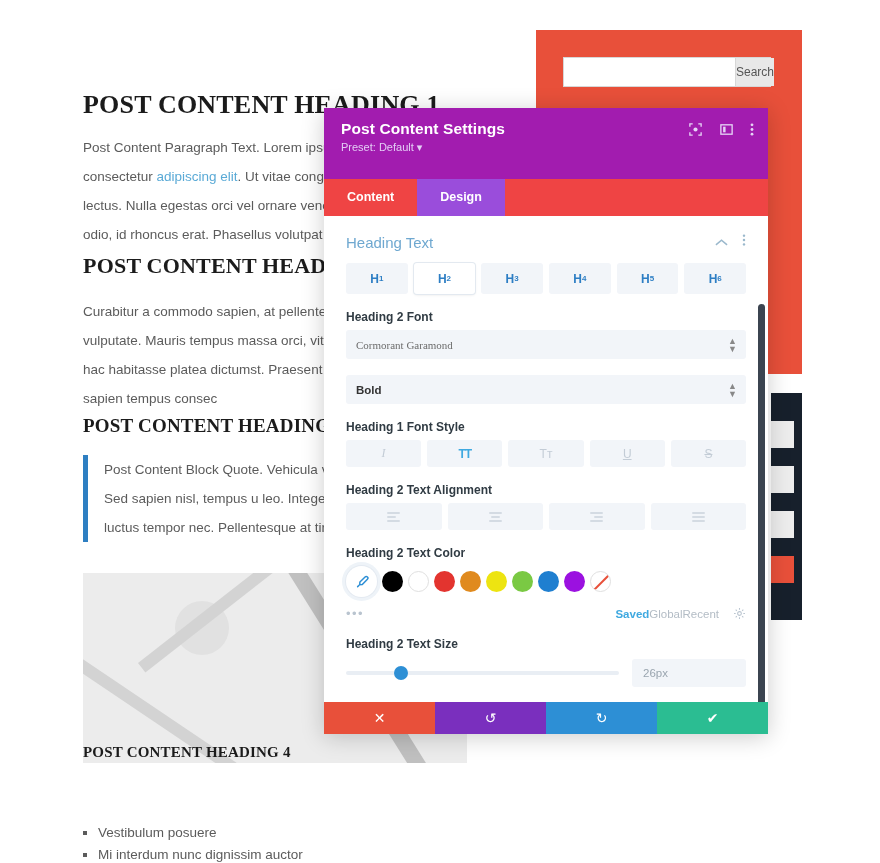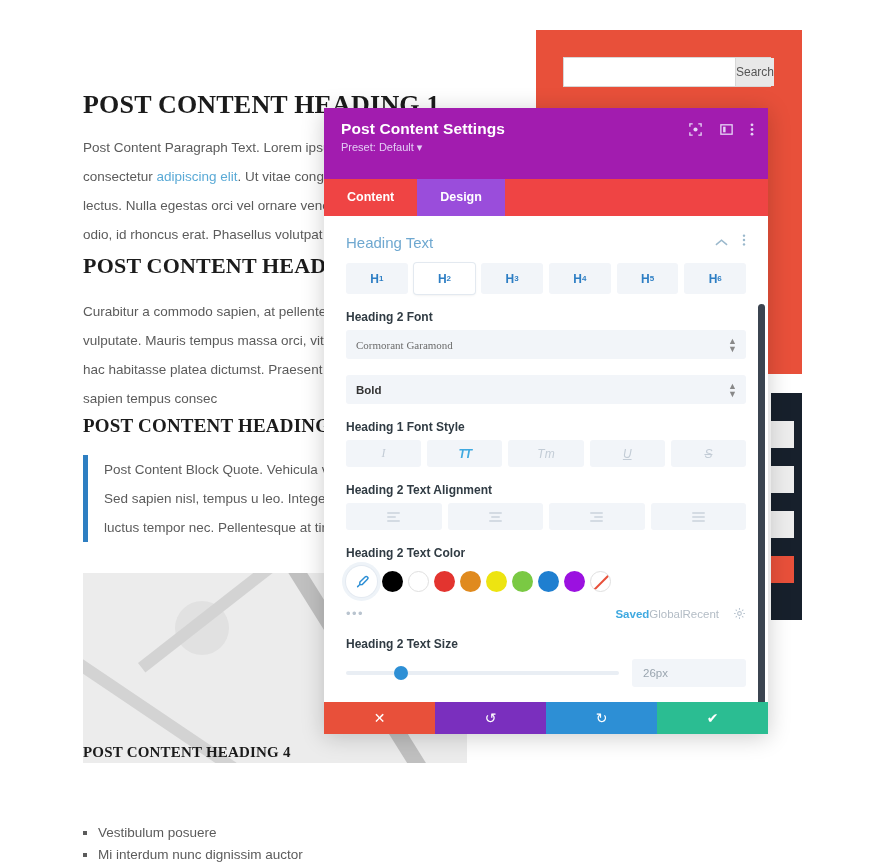--- a/index.html
+++ b/index.html
@@ -99,21 +99,21 @@
             align-items: center; padding: 0 10px; font-size: 11.5px; color: #555;
             position: relative; cursor: pointer; }
   .select.serif { font-family: "Liberation Serif", serif; color: #6c6c6c; font-size: 11px; }
   .select.bold { font-weight: bold; color: #333; }
   .select .arrows { position: absolute; right: 9px; font-size: 9px; color: #888;
                     line-height: 8px; text-align: center; }
 
   .btnrow { display: flex; gap: 6px; }
   .sbtn { flex: 1; height: 27px; background: #f2f5f9; border-radius: 3px;
           display: flex; align-items: center; justify-content: center;
-          font-size: 12px; color: #c3ccd6; cursor: pointer; font-style: italic; }
+          font-size: 12px; color: #c3ccd6; cursor: pointer; }
   .sbtn.active { color: #3fa9e0; font-weight: bold; }
   .sbtn.ital { font-style: italic; font-family: "Liberation Serif", serif; }
   .sbtn.caps { font-weight: bold; letter-spacing: -1px; }
   .sbtn.und { text-decoration: underline; }
   .sbtn.stk { text-decoration: line-through; }
 
   .align-icon { display: flex; flex-direction: column; gap: 2px; align-items: flex-start; }
   .align-icon i { display: block; height: 2px; background: #d4dbe3; border-radius: 1px; }
 
   .swatches { display: flex; align-items: center; gap: 5px; margin-top: 5px; }

